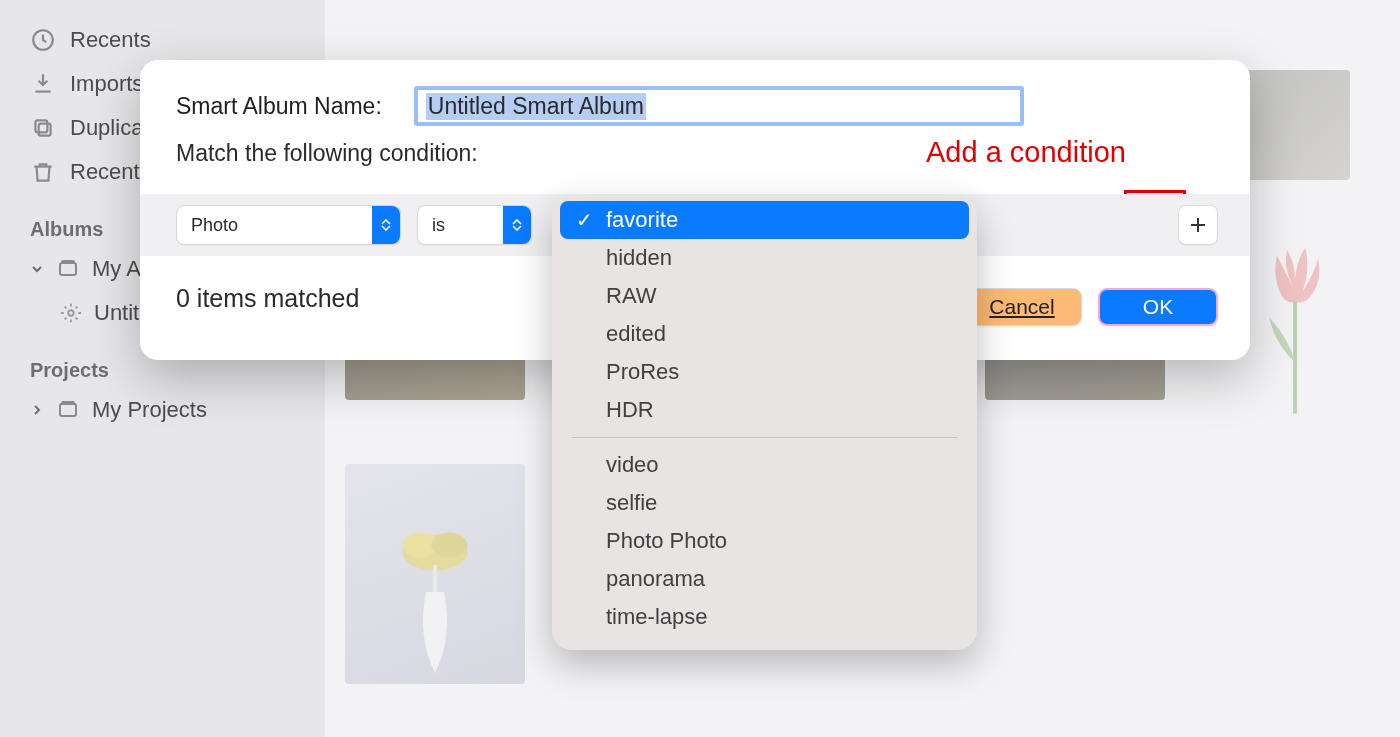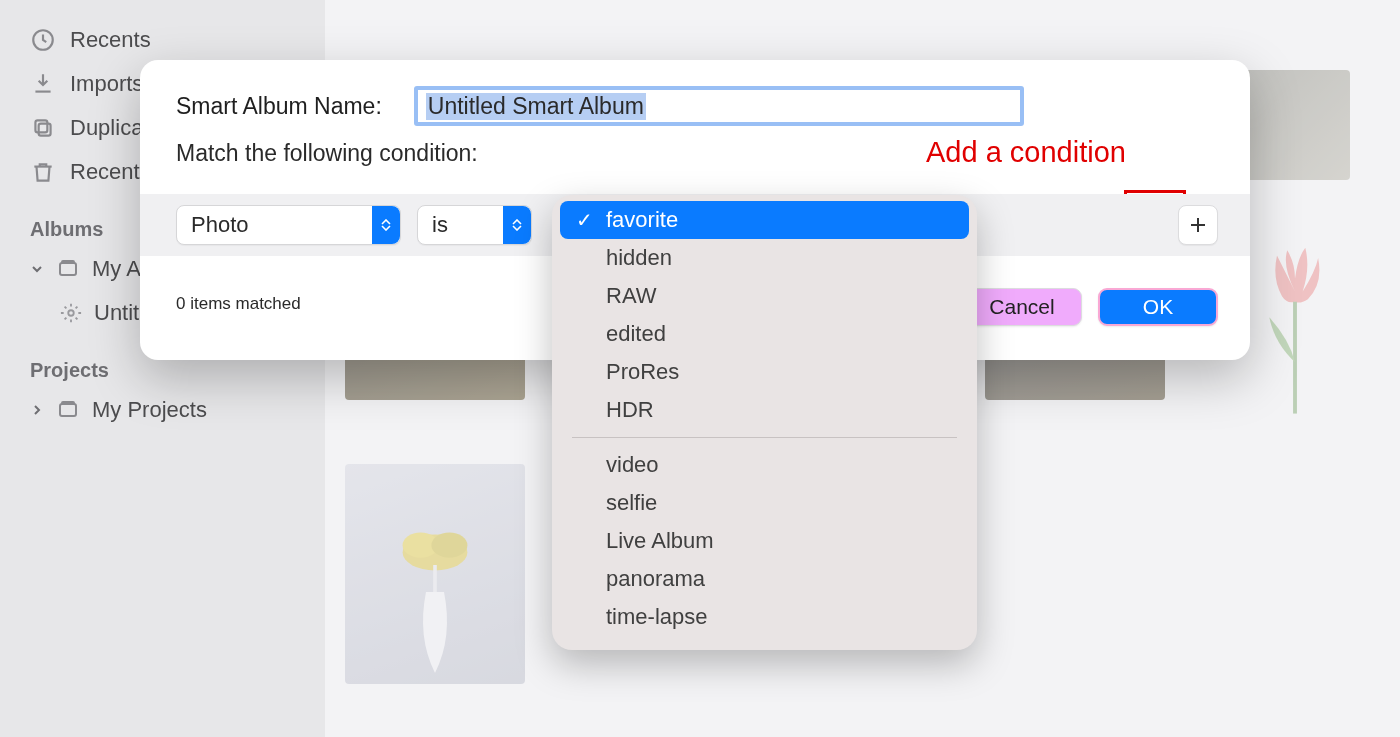--- a/index.html
+++ b/index.html
@@ -123,21 +123,21 @@
     display: flex; align-items: center;
     padding: 0 36px;
     gap: 16px;
   }
   .select {
     height: 40px;
     background: #fff;
     border: 1px solid #d6d6d8;
     border-radius: 8px;
     display: flex; align-items: center;
-    font-size: 22px;
+    font-size: 18px;
     padding-left: 14px;
     position: relative;
     box-shadow: 0 1px 1px rgba(0,0,0,0.04);
   }
   .select .stepper {
     position: absolute; right: 0; top: 0; bottom: 0;
     width: 28px;
     background: #0a7bff;
     border-radius: 0 8px 8px 0;
     display: flex; flex-direction: column;
@@ -153,38 +153,39 @@
     border-radius: 8px;
     display: flex; align-items: center; justify-content: center;
     font-size: 26px;
     color: #333;
     box-shadow: 0 1px 1px rgba(0,0,0,0.05);
   }
 
   
   .match-count {
     position: absolute;
-    left: 36px; top: 234px;
-    font-size: 17px;
+    left: 36px; top: 224px;
+    font-size: 25px;
   }
   .btn {
     position: absolute;
     top: 228px;
     height: 38px;
     width: 120px;
     border-radius: 9px;
     font-size: 21px;
     display: flex; align-items: center; justify-content: center;
     box-shadow: 0 1px 2px rgba(0,0,0,0.08);
   }
   .btn-cancel {
     right: 168px;
-    background: #f0abfc;
+    background: #fdba74;
     border: 1px solid #dcdcde;
     color: #222;
+    text-decoration: underline;
   }
   .btn-ok {
     right: 32px;
     background: #0a7bff;
     color: #fff;
     border: 2px solid #f9a8d4;
   }
 
   
   .popover {
@@ -404,21 +405,21 @@
         <span>HDR</span>
       </div>
     <div class="pop-divider"></div>
     <div class="pop-item">
         <span>video</span>
       </div>
     <div class="pop-item">
         <span>selfie</span>
       </div>
     <div class="pop-item">
-        <span>Live Album</span>
+        <span>Photo Photo</span>
       </div>
     <div class="pop-item">
         <span>panorama</span>
       </div>
     <div class="pop-item">
         <span>time-lapse</span>
       </div>
   </div>
 
 </div>

